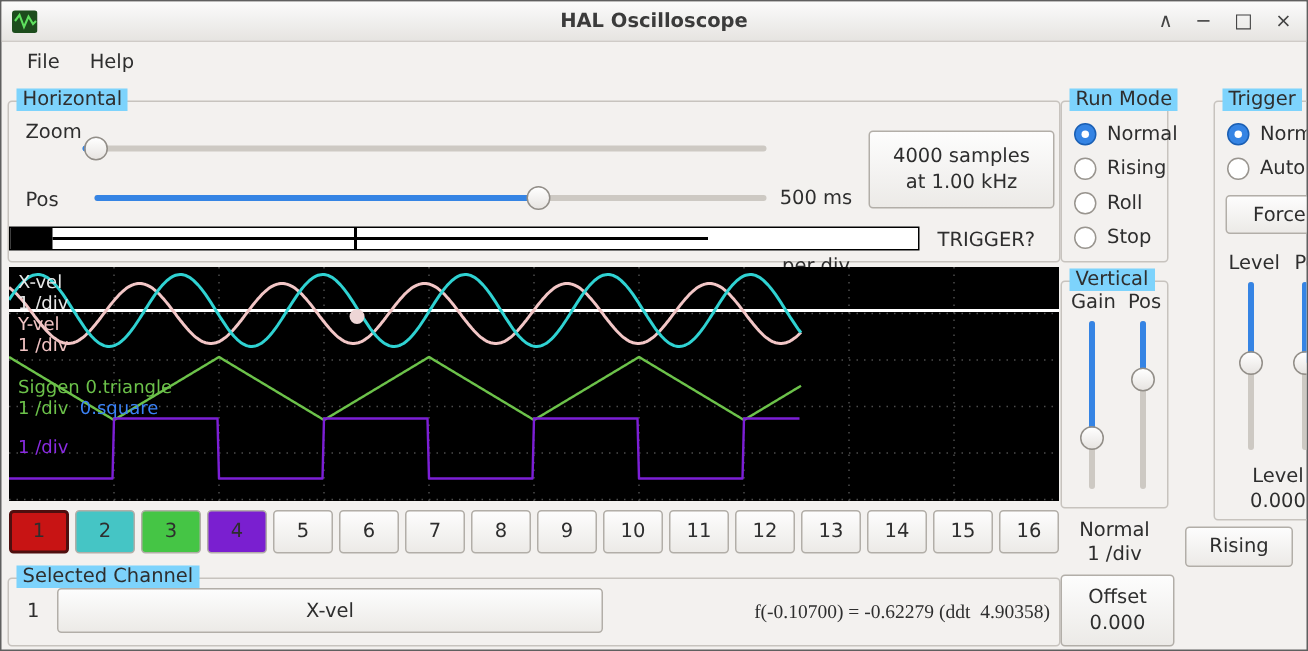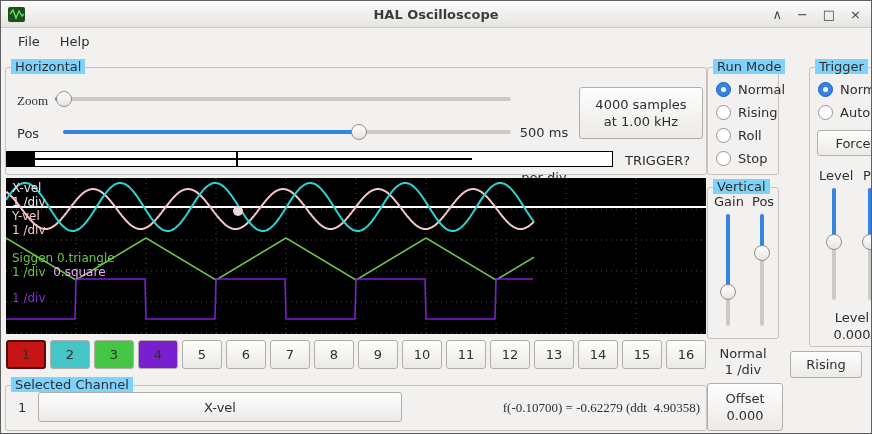--- a/index.html
+++ b/index.html
@@ -74,21 +74,21 @@
   </div>
 
   <div class="menubar">
     <span class="menu-item">File</span>
     <span class="menu-item">Help</span>
   </div>
 
   <div class="groupbox" style="left:4px;top:66px;width:702px;height:108px;">
     <span class="gb-label">Horizontal</span>
   </div>
-  <div class="txt" style="left:16px;top:92px;font-family:Liberation Serif, serif;">Zoom</div>
+  <div class="txt" style="left:16px;top:80px;">Zoom</div>
   <div class="hslider" style="left:54px;top:90px;width:456px;">
     <div class="hgroove"></div>
     <div class="hfill" style="width: 2%;"></div>
     <div class="hhandle" style="left: calc(2% - 8px);"></div>
   </div>
   <div class="txt" style="left:514px;top:94px;width:58px;text-align:center;">
     <div>500 ms</div>
     <div>per div</div>
   </div>
   <div class="btn two-line" style="position:absolute;left:578px;top:86px;width:124px;height:52px;">
@@ -130,21 +130,21 @@
         <polyline points="0,60.0 1,60.6 2,61.2 3,61.8 4,62.4 5,63.0 6,63.6 7,64.2 8,64.8 9,65.4 10,66.0 11,66.6 12,67.2 13,67.8 14,68.4 15,69.0 16,69.6 17,70.2 18,70.8 19,71.4 20,72.0 21,72.6 22,73.2 23,73.8 24,74.4 25,75.0 26,75.6 27,76.2 28,76.8 29,77.4 30,78.0 31,78.6 32,79.2 33,79.8 34,80.4 35,81.0 36,81.6 37,82.2 38,82.8 39,83.4 40,84.0 41,84.6 42,85.2 43,85.8 44,86.4 45,87.0 46,87.6 47,88.2 48,88.8 49,89.4 50,90.0 51,90.6 52,91.2 53,91.8 54,92.4 55,93.0 56,93.6 57,94.2 58,94.8 59,95.4 60,96.0 61,96.6 62,97.2 63,97.8 64,98.4 65,99.0 66,99.6 67,100.2 68,100.8 69,101.4 70,102.0 71,101.4 72,100.8 73,100.2 74,99.6 75,99.0 76,98.4 77,97.8 78,97.2 79,96.6 80,96.0 81,95.4 82,94.8 83,94.2 84,93.6 85,93.0 86,92.4 87,91.8 88,91.2 89,90.6 90,90.0 91,89.4 92,88.8 93,88.2 94,87.6 95,87.0 96,86.4 97,85.8 98,85.2 99,84.6 100,84.0 101,83.4 102,82.8 103,82.2 104,81.6 105,81.0 106,80.4 107,79.8 108,79.2 109,78.6 110,78.0 111,77.4 112,76.8 113,76.2 114,75.6 115,75.0 116,74.4 117,73.8 118,73.2 119,72.6 120,72.0 121,71.4 122,70.8 123,70.2 124,69.6 125,69.0 126,68.4 127,67.8 128,67.2 129,66.6 130,66.0 131,65.4 132,64.8 133,64.2 134,63.6 135,63.0 136,62.4 137,61.8 138,61.2 139,60.6 140,60.0 141,60.6 142,61.2 143,61.8 144,62.4 145,63.0 146,63.6 147,64.2 148,64.8 149,65.4 150,66.0 151,66.6 152,67.2 153,67.8 154,68.4 155,69.0 156,69.6 157,70.2 158,70.8 159,71.4 160,72.0 161,72.6 162,73.2 163,73.8 164,74.4 165,75.0 166,75.6 167,76.2 168,76.8 169,77.4 170,78.0 171,78.6 172,79.2 173,79.8 174,80.4 175,81.0 176,81.6 177,82.2 178,82.8 179,83.4 180,84.0 181,84.6 182,85.2 183,85.8 184,86.4 185,87.0 186,87.6 187,88.2 188,88.8 189,89.4 190,90.0 191,90.6 192,91.2 193,91.8 194,92.4 195,93.0 196,93.6 197,94.2 198,94.8 199,95.4 200,96.0 201,96.6 202,97.2 203,97.8 204,98.4 205,99.0 206,99.6 207,100.2 208,100.8 209,101.4 210,102.0 211,101.4 212,100.8 213,100.2 214,99.6 215,99.0 216,98.4 217,97.8 218,97.2 219,96.6 220,96.0 221,95.4 222,94.8 223,94.2 224,93.6 225,93.0 226,92.4 227,91.8 228,91.2 229,90.6 230,90.0 231,89.4 232,88.8 233,88.2 234,87.6 235,87.0 236,86.4 237,85.8 238,85.2 239,84.6 240,84.0 241,83.4 242,82.8 243,82.2 244,81.6 245,81.0 246,80.4 247,79.8 248,79.2 249,78.6 250,78.0 251,77.4 252,76.8 253,76.2 254,75.6 255,75.0 256,74.4 257,73.8 258,73.2 259,72.6 260,72.0 261,71.4 262,70.8 263,70.2 264,69.6 265,69.0 266,68.4 267,67.8 268,67.2 269,66.6 270,66.0 271,65.4 272,64.8 273,64.2 274,63.6 275,63.0 276,62.4 277,61.8 278,61.2 279,60.6 280,60.0 281,60.6 282,61.2 283,61.8 284,62.4 285,63.0 286,63.6 287,64.2 288,64.8 289,65.4 290,66.0 291,66.6 292,67.2 293,67.8 294,68.4 295,69.0 296,69.6 297,70.2 298,70.8 299,71.4 300,72.0 301,72.6 302,73.2 303,73.8 304,74.4 305,75.0 306,75.6 307,76.2 308,76.8 309,77.4 310,78.0 311,78.6 312,79.2 313,79.8 314,80.4 315,81.0 316,81.6 317,82.2 318,82.8 319,83.4 320,84.0 321,84.6 322,85.2 323,85.8 324,86.4 325,87.0 326,87.6 327,88.2 328,88.8 329,89.4 330,90.0 331,90.6 332,91.2 333,91.8 334,92.4 335,93.0 336,93.6 337,94.2 338,94.8 339,95.4 340,96.0 341,96.6 342,97.2 343,97.8 344,98.4 345,99.0 346,99.6 347,100.2 348,100.8 349,101.4 350,102.0 351,101.4 352,100.8 353,100.2 354,99.6 355,99.0 356,98.4 357,97.8 358,97.2 359,96.6 360,96.0 361,95.4 362,94.8 363,94.2 364,93.6 365,93.0 366,92.4 367,91.8 368,91.2 369,90.6 370,90.0 371,89.4 372,88.8 373,88.2 374,87.6 375,87.0 376,86.4 377,85.8 378,85.2 379,84.6 380,84.0 381,83.4 382,82.8 383,82.2 384,81.6 385,81.0 386,80.4 387,79.8 388,79.2 389,78.6 390,78.0 391,77.4 392,76.8 393,76.2 394,75.6 395,75.0 396,74.4 397,73.8 398,73.2 399,72.6 400,72.0 401,71.4 402,70.8 403,70.2 404,69.6 405,69.0 406,68.4 407,67.8 408,67.2 409,66.6 410,66.0 411,65.4 412,64.8 413,64.2 414,63.6 415,63.0 416,62.4 417,61.8 418,61.2 419,60.6 420,60.0 421,60.6 422,61.2 423,61.8 424,62.4 425,63.0 426,63.6 427,64.2 428,64.8 429,65.4 430,66.0 431,66.6 432,67.2 433,67.8 434,68.4 435,69.0 436,69.6 437,70.2 438,70.8 439,71.4 440,72.0 441,72.6 442,73.2 443,73.8 444,74.4 445,75.0 446,75.6 447,76.2 448,76.8 449,77.4 450,78.0 451,78.6 452,79.2 453,79.8 454,80.4 455,81.0 456,81.6 457,82.2 458,82.8 459,83.4 460,84.0 461,84.6 462,85.2 463,85.8 464,86.4 465,87.0 466,87.6 467,88.2 468,88.8 469,89.4 470,90.0 471,90.6 472,91.2 473,91.8 474,92.4 475,93.0 476,93.6 477,94.2 478,94.8 479,95.4 480,96.0 481,96.6 482,97.2 483,97.8 484,98.4 485,99.0 486,99.6 487,100.2 488,100.8 489,101.4 490,102.0 491,101.4 492,100.8 493,100.2 494,99.6 495,99.0 496,98.4 497,97.8 498,97.2 499,96.6 500,96.0 501,95.4 502,94.8 503,94.2 504,93.6 505,93.0 506,92.4 507,91.8 508,91.2 509,90.6 510,90.0 511,89.4 512,88.8 513,88.2 514,87.6 515,87.0 516,86.4 517,85.8 518,85.2 519,84.6 520,84.0 521,83.4 522,82.8 523,82.2 524,81.6 525,81.0 526,80.4 527,79.8 528,79.2" fill="none" stroke="#6cc24a" stroke-width="1.6" stroke-linejoin="round"></polyline>
         <polyline points="0,141.0 1,141.0 2,141.0 3,141.0 4,141.0 5,141.0 6,141.0 7,141.0 8,141.0 9,141.0 10,141.0 11,141.0 12,141.0 13,141.0 14,141.0 15,141.0 16,141.0 17,141.0 18,141.0 19,141.0 20,141.0 21,141.0 22,141.0 23,141.0 24,141.0 25,141.0 26,141.0 27,141.0 28,141.0 29,141.0 30,141.0 31,141.0 32,141.0 33,141.0 34,141.0 35,141.0 36,141.0 37,141.0 38,141.0 39,141.0 40,141.0 41,141.0 42,141.0 43,141.0 44,141.0 45,141.0 46,141.0 47,141.0 48,141.0 49,141.0 50,141.0 51,141.0 52,141.0 53,141.0 54,141.0 55,141.0 56,141.0 57,141.0 58,141.0 59,141.0 60,141.0 61,141.0 62,141.0 63,141.0 64,141.0 65,141.0 66,141.0 67,141.0 68,141.0 69,141.0 70,101.0 71,101.0 72,101.0 73,101.0 74,101.0 75,101.0 76,101.0 77,101.0 78,101.0 79,101.0 80,101.0 81,101.0 82,101.0 83,101.0 84,101.0 85,101.0 86,101.0 87,101.0 88,101.0 89,101.0 90,101.0 91,101.0 92,101.0 93,101.0 94,101.0 95,101.0 96,101.0 97,101.0 98,101.0 99,101.0 100,101.0 101,101.0 102,101.0 103,101.0 104,101.0 105,101.0 106,101.0 107,101.0 108,101.0 109,101.0 110,101.0 111,101.0 112,101.0 113,101.0 114,101.0 115,101.0 116,101.0 117,101.0 118,101.0 119,101.0 120,101.0 121,101.0 122,101.0 123,101.0 124,101.0 125,101.0 126,101.0 127,101.0 128,101.0 129,101.0 130,101.0 131,101.0 132,101.0 133,101.0 134,101.0 135,101.0 136,101.0 137,101.0 138,101.0 139,101.0 140,141.0 141,141.0 142,141.0 143,141.0 144,141.0 145,141.0 146,141.0 147,141.0 148,141.0 149,141.0 150,141.0 151,141.0 152,141.0 153,141.0 154,141.0 155,141.0 156,141.0 157,141.0 158,141.0 159,141.0 160,141.0 161,141.0 162,141.0 163,141.0 164,141.0 165,141.0 166,141.0 167,141.0 168,141.0 169,141.0 170,141.0 171,141.0 172,141.0 173,141.0 174,141.0 175,141.0 176,141.0 177,141.0 178,141.0 179,141.0 180,141.0 181,141.0 182,141.0 183,141.0 184,141.0 185,141.0 186,141.0 187,141.0 188,141.0 189,141.0 190,141.0 191,141.0 192,141.0 193,141.0 194,141.0 195,141.0 196,141.0 197,141.0 198,141.0 199,141.0 200,141.0 201,141.0 202,141.0 203,141.0 204,141.0 205,141.0 206,141.0 207,141.0 208,141.0 209,141.0 210,101.0 211,101.0 212,101.0 213,101.0 214,101.0 215,101.0 216,101.0 217,101.0 218,101.0 219,101.0 220,101.0 221,101.0 222,101.0 223,101.0 224,101.0 225,101.0 226,101.0 227,101.0 228,101.0 229,101.0 230,101.0 231,101.0 232,101.0 233,101.0 234,101.0 235,101.0 236,101.0 237,101.0 238,101.0 239,101.0 240,101.0 241,101.0 242,101.0 243,101.0 244,101.0 245,101.0 246,101.0 247,101.0 248,101.0 249,101.0 250,101.0 251,101.0 252,101.0 253,101.0 254,101.0 255,101.0 256,101.0 257,101.0 258,101.0 259,101.0 260,101.0 261,101.0 262,101.0 263,101.0 264,101.0 265,101.0 266,101.0 267,101.0 268,101.0 269,101.0 270,101.0 271,101.0 272,101.0 273,101.0 274,101.0 275,101.0 276,101.0 277,101.0 278,101.0 279,101.0 280,141.0 281,141.0 282,141.0 283,141.0 284,141.0 285,141.0 286,141.0 287,141.0 288,141.0 289,141.0 290,141.0 291,141.0 292,141.0 293,141.0 294,141.0 295,141.0 296,141.0 297,141.0 298,141.0 299,141.0 300,141.0 301,141.0 302,141.0 303,141.0 304,141.0 305,141.0 306,141.0 307,141.0 308,141.0 309,141.0 310,141.0 311,141.0 312,141.0 313,141.0 314,141.0 315,141.0 316,141.0 317,141.0 318,141.0 319,141.0 320,141.0 321,141.0 322,141.0 323,141.0 324,141.0 325,141.0 326,141.0 327,141.0 328,141.0 329,141.0 330,141.0 331,141.0 332,141.0 333,141.0 334,141.0 335,141.0 336,141.0 337,141.0 338,141.0 339,141.0 340,141.0 341,141.0 342,141.0 343,141.0 344,141.0 345,141.0 346,141.0 347,141.0 348,141.0 349,141.0 350,101.0 351,101.0 352,101.0 353,101.0 354,101.0 355,101.0 356,101.0 357,101.0 358,101.0 359,101.0 360,101.0 361,101.0 362,101.0 363,101.0 364,101.0 365,101.0 366,101.0 367,101.0 368,101.0 369,101.0 370,101.0 371,101.0 372,101.0 373,101.0 374,101.0 375,101.0 376,101.0 377,101.0 378,101.0 379,101.0 380,101.0 381,101.0 382,101.0 383,101.0 384,101.0 385,101.0 386,101.0 387,101.0 388,101.0 389,101.0 390,101.0 391,101.0 392,101.0 393,101.0 394,101.0 395,101.0 396,101.0 397,101.0 398,101.0 399,101.0 400,101.0 401,101.0 402,101.0 403,101.0 404,101.0 405,101.0 406,101.0 407,101.0 408,101.0 409,101.0 410,101.0 411,101.0 412,101.0 413,101.0 414,101.0 415,101.0 416,101.0 417,101.0 418,101.0 419,101.0 420,141.0 421,141.0 422,141.0 423,141.0 424,141.0 425,141.0 426,141.0 427,141.0 428,141.0 429,141.0 430,141.0 431,141.0 432,141.0 433,141.0 434,141.0 435,141.0 436,141.0 437,141.0 438,141.0 439,141.0 440,141.0 441,141.0 442,141.0 443,141.0 444,141.0 445,141.0 446,141.0 447,141.0 448,141.0 449,141.0 450,141.0 451,141.0 452,141.0 453,141.0 454,141.0 455,141.0 456,141.0 457,141.0 458,141.0 459,141.0 460,141.0 461,141.0 462,141.0 463,141.0 464,141.0 465,141.0 466,141.0 467,141.0 468,141.0 469,141.0 470,141.0 471,141.0 472,141.0 473,141.0 474,141.0 475,141.0 476,141.0 477,141.0 478,141.0 479,141.0 480,141.0 481,141.0 482,141.0 483,141.0 484,141.0 485,141.0 486,141.0 487,141.0 488,141.0 489,141.0 490,101.0 491,101.0 492,101.0 493,101.0 494,101.0 495,101.0 496,101.0 497,101.0 498,101.0 499,101.0 500,101.0 501,101.0 502,101.0 503,101.0 504,101.0 505,101.0 506,101.0 507,101.0 508,101.0 509,101.0 510,101.0 511,101.0 512,101.0 513,101.0 514,101.0 515,101.0 516,101.0 517,101.0 518,101.0 519,101.0 520,101.0 521,101.0 522,101.0 523,101.0 524,101.0 525,101.0 526,101.0 527,101.0" fill="none" stroke="#7c1fd6" stroke-width="1.6" stroke-linejoin="round"></polyline>
         <circle cx="232" cy="33" r="5" fill="#eed6d6"></circle>
       </svg>
     <div class="scope-labels">
         <div class="scope-label" style="color: rgb(232, 232, 232);">X-vel</div>
         <div class="scope-label" style="color: rgb(232, 232, 232);">1 /div</div>
         <div class="scope-label" style="color: rgb(242, 196, 196);">Y-vel</div>
         <div class="scope-label" style="color: rgb(242, 196, 196);">1 /div</div>
         <div class="scope-label" style="color: rgb(108, 194, 74); margin-top: 14px;">Siggen 0.triangle</div>
-        <div class="scope-label" style="color: rgb(108, 194, 74);">1 /div  <span style="color: #f0abfc;">0.square</span></div>
+        <div class="scope-label" style="color: rgb(108, 194, 74);">1 /div  <span style="color: #3b82f6;">0.square</span></div>
         <div class="scope-label" style="color: rgb(138, 43, 226); margin-top: 12px;">1 /div</div>
       </div>
   </div>
 
   <div class="chanrow">
       <div class="btn chan chan-sel" style="background: rgb(200, 20, 20);">1</div>
       <div class="btn chan" style="background: rgb(69, 197, 197);">2</div>
       <div class="btn chan" style="background: rgb(69, 197, 69);">3</div>
       <div class="btn chan" style="background: rgb(122, 31, 208);">4</div>
       <div class="btn chan">5</div>

